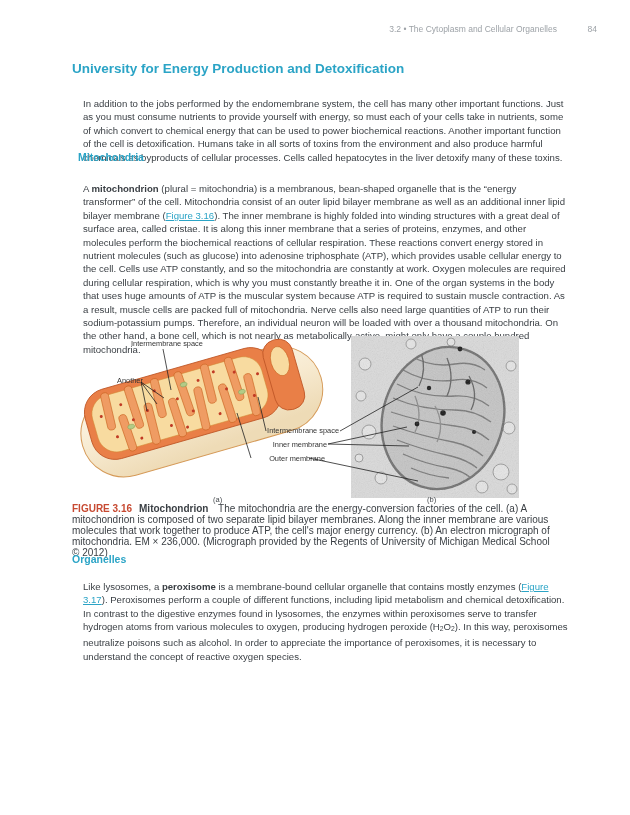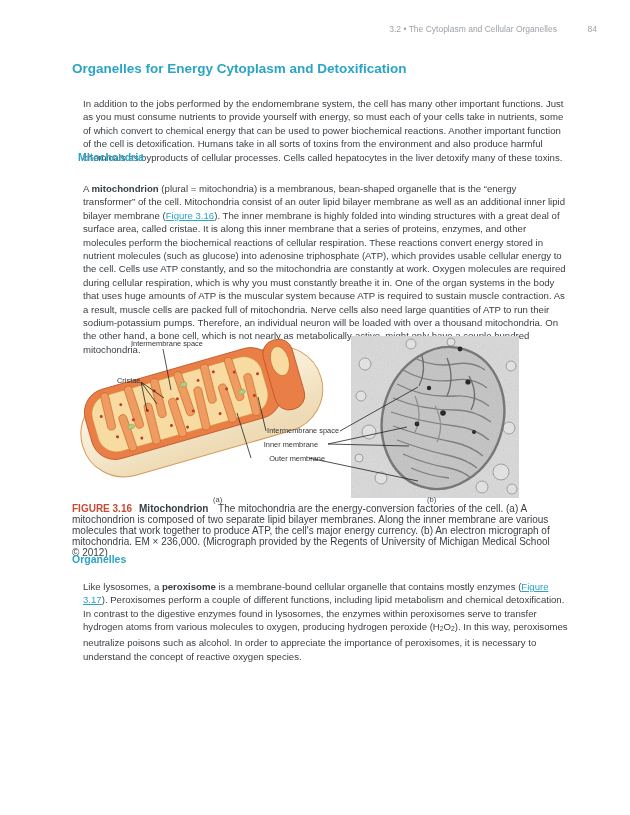--- a/index.html
+++ b/index.html
@@ -28,21 +28,21 @@
   svg{display:block;}
 </style>
 </head>
 <body>
 
 <div id="page">
 
   <div class="abs runhead" style="top:24px;right:73px;">3.2 • The Cytoplasm and Cellular Organelles</div>
   <div class="abs runhead" style="top:24px;right:33px;">84</div>
 
-  <h1 class="abs sect" style="left:72px;top:61px;">Organelles for Energy Cytoplasm and Detoxification</h1>
+  <h1 class="abs sect" style="left:72px;top:61px;">University for Energy Production and Detoxification</h1>
 
   <p class="abs body" style="left:72px;top:86px;"><span>In addition to the jobs performed by the endomembrane system, the cell has many other important functions. Just as you must consume nutrients to provide yourself with energy, so must each of your cells take in nutrients, some of which convert to chemical energy that can be used to power biochemical reactions. Another important function of the cell is detoxification. Humans take in all sorts of toxins from the environment and also produce harmful chemicals as byproducts of cellular processes. Cells called hepatocytes in the liver detoxify many of these toxins.</span></p>
 
   <h2 class="abs sub" style="left:72px;top:151px;padding-left:6px;">Mitochondria</h2>
   <p class="abs body" style="left:72px;top:171px;"><span>A </span><span class="seg-b">mitochondrion</span><span> (plural = mitochondria) is a membranous, bean-shaped organelle that is the “energy transformer” of the cell. Mitochondria consist of an outer lipid bilayer membrane as well as an additional inner lipid bilayer membrane (</span><span class="seg-link">Figure 3.16</span><span>). The inner membrane is highly folded into winding structures with a great deal of surface area, called cristae. It is along this inner membrane that a series of proteins, enzymes, and other molecules perform the biochemical reactions of cellular respiration. These reactions convert energy stored in nutrient molecules (such as glucose) into adenosine triphosphate (ATP), which provides usable cellular energy to the cell. Cells use ATP constantly, and so the mitochondria are constantly at work. Oxygen molecules are required during cellular respiration, which is why you must constantly breathe it in. One of the organ systems in the body that uses huge amounts of ATP is the muscular system because ATP is required to sustain muscle contraction. As a result, muscle cells are packed full of mitochondria. Nerve cells also need large quantities of ATP to run their sodium-potassium pumps. Therefore, an individual neuron will be loaded with over a thousand mitochondria. On the other hand, a bone cell, which is not nearly as metabolically-active, might only have a couple hundred mitochondria.</span></p>
 
   <div id="figure" class="abs" style="left:0;top:335px;">
 
     <svg class="abs" style="left:74px;top:0px;" width="262" height="155" viewBox="0 -5 262 155" aria-hidden="true">
       <defs>
@@ -183,23 +183,23 @@
         <path d="M266,96 L258,62"></path>
           <path d="M340,96 L418,52"></path>
         <path d="M328,109 L407,92"></path>
           <path d="M328,109 L409,111"></path>
         <path d="M251,123 L237,78"></path>
           <path d="M309,123 L418,146"></path>
       </g>
     </svg>
 
     <span class="figlabel" style="left:131px;top:4px;">Intermembrane space</span>
-    <span class="figlabel" style="left:117px;top:41px;">Cristae</span>
+    <span class="figlabel" style="left:117px;top:41px;">Another</span>
     <span class="figlabel" style="right:291px;top:91px;">Intermembrane space</span>
-    <span class="figlabel" style="right:312px;top:105px;">Inner membrane</span>
+    <span class="figlabel" style="right:303px;top:105px;">Inner membrane</span>
     <span class="figlabel" style="right:305px;top:119px;">Outer membrane</span>
     <span class="panel-letter" style="left:213px;top:160px;">(a)</span>
     <span class="panel-letter" style="left:427px;top:160px;">(b)</span>
   </div>
 
   <div class="abs caption" style="left:72px;top:504px;"><span class="seg-figlabel">FIGURE 3.16</span><span class="seg-capbold">Mitochondrion</span><span> The mitochondria are the energy-conversion factories of the cell. (a) A mitochondrion is composed of two separate lipid bilayer membranes. Along the inner membrane are various molecules that work together to produce ATP, the cell's major energy currency. (b) An electron micrograph of mitochondria. EM × 236,000. (Micrograph provided by the Regents of University of Michigan Medical School © 2012)</span></div>
 
   <h2 class="abs sub" style="left:72px;top:553px;">Organelles</h2>
   <p class="abs body" style="left:72px;top:569px;"><span>Like lysosomes, a </span><span class="seg-b">peroxisome</span><span> is a membrane-bound cellular organelle that contains mostly enzymes (</span><span class="seg-link">Figure 3.17</span><span>). Peroxisomes perform a couple of different functions, including lipid metabolism and chemical detoxification. In contrast to the digestive enzymes found in lysosomes, the enzymes within peroxisomes serve to transfer hydrogen atoms from various molecules to oxygen, producing hydrogen peroxide (H</span><span class="seg-sub">2</span><span>O</span><span class="seg-sub">2</span><span>). In this way, peroxisomes neutralize poisons such as alcohol. In order to appreciate the importance of peroxisomes, it is necessary to understand the concept of reactive oxygen species.</span></p>
 

